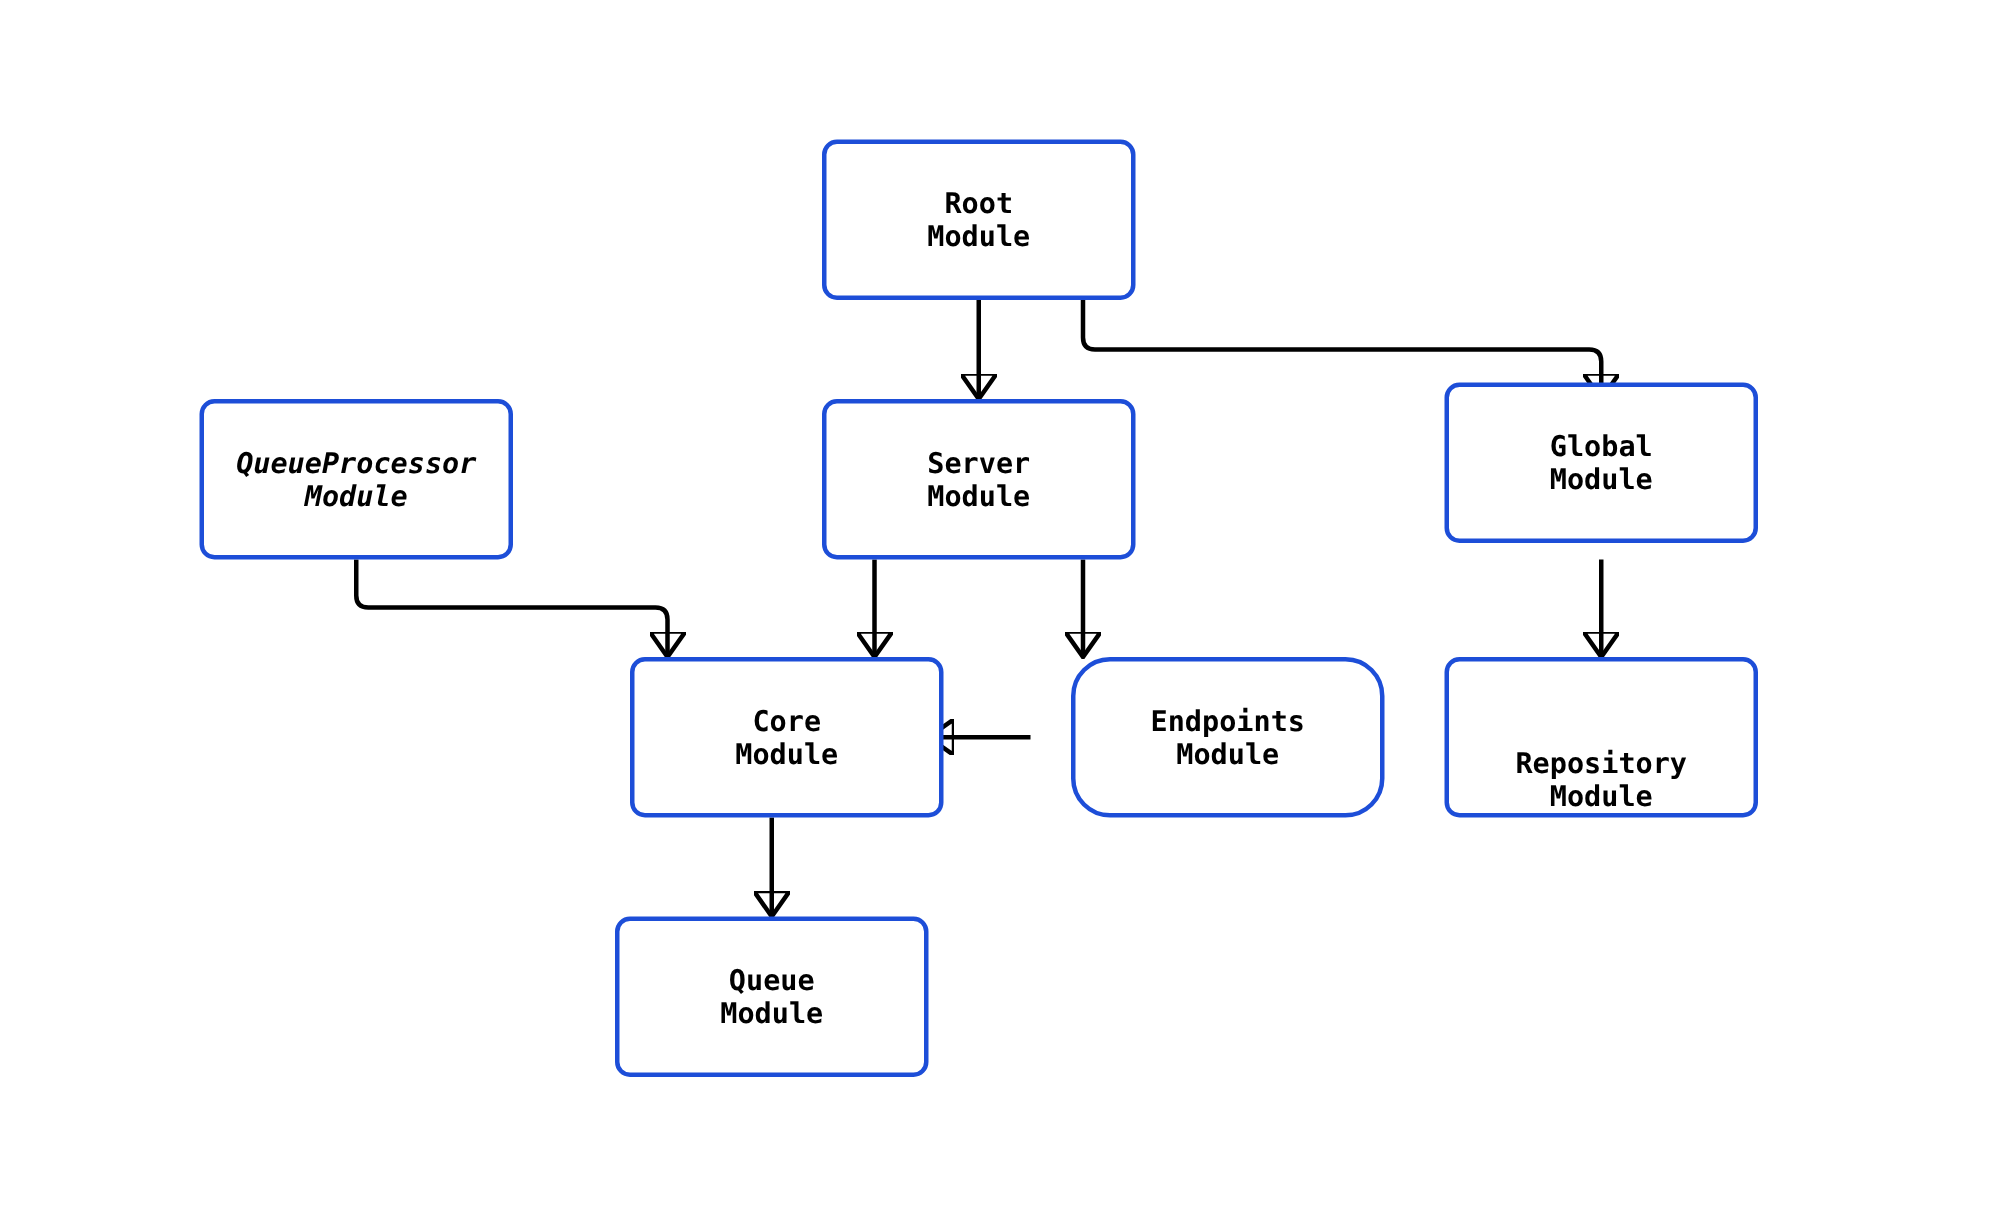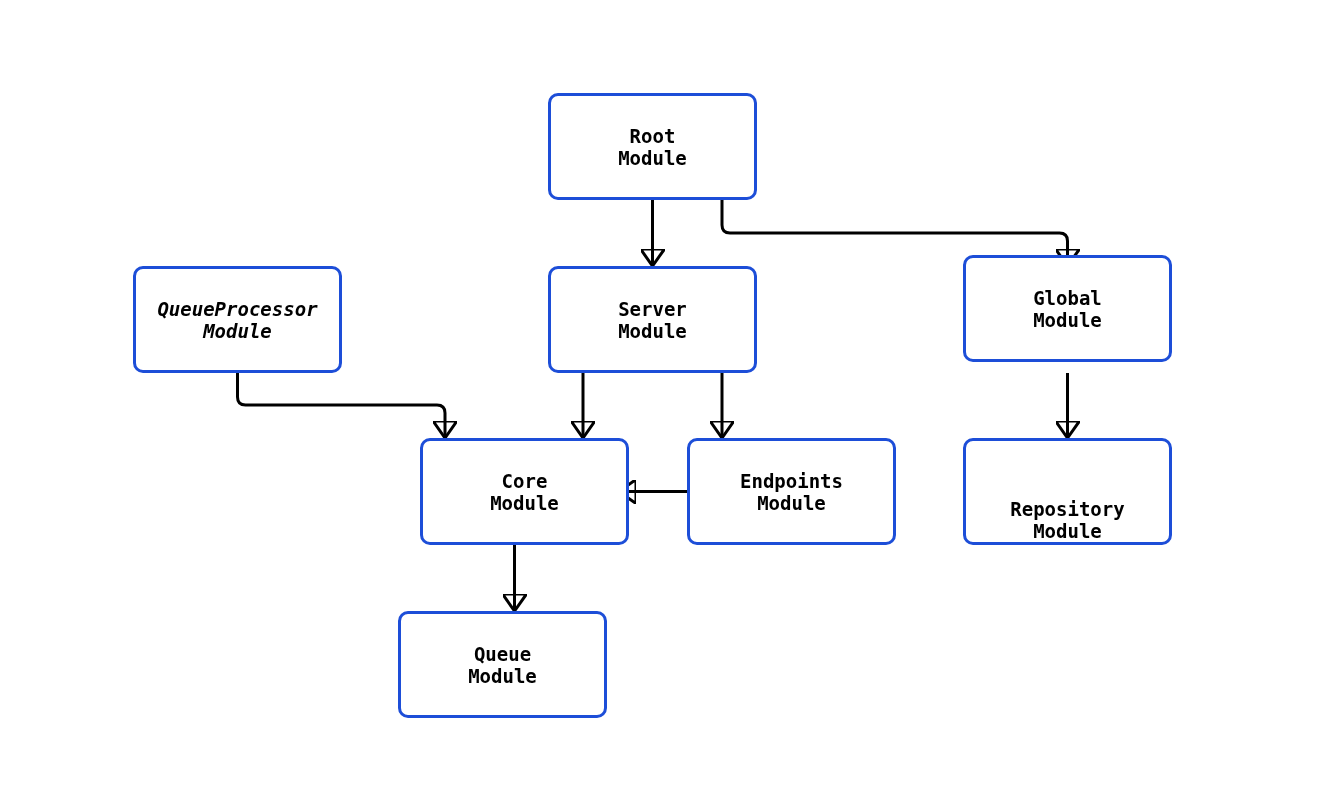--- a/index.html
+++ b/index.html
@@ -45,23 +45,23 @@
     color: #000000;
     text-align: center;
     white-space: pre-line;
   }
   
   .pos-root           { left: 548px; top: 93px;  }
   .pos-queueprocessor { left: 133px; top: 266px; font-style: italic; }
   .pos-server         { left: 548px; top: 266px; }
   .pos-global         { left: 963px; top: 255px; }
   .pos-core           { left: 410px; top: 438px; margin-left: 10px; }
-  .pos-endpoints      { left: 687px; top: 438px; }
+  .pos-endpoints      { left: 714px; top: 438px; border-radius: 26px; }
   .pos-repository     { left: 963px; top: 438px; align-items: flex-end; }
-  .pos-queue          { left: 398px; top: 611px; }
+  .pos-queue          { left: 410px; top: 611px; }
 </style>
 </head>
 <body>
 
 <div class="canvas">
 
   <svg class="edges-layer" width="1337" height="809" viewBox="0 0 1337 809" xmlns="http://www.w3.org/2000/svg">
     <defs>
       <marker id="arrowhead" markerUnits="userSpaceOnUse" markerWidth="18" markerHeight="24" refX="17" refY="12" orient="auto">
         <path d="M0,0 L17,12 L0,24 Z" fill="#000000" stroke="none"></path>

